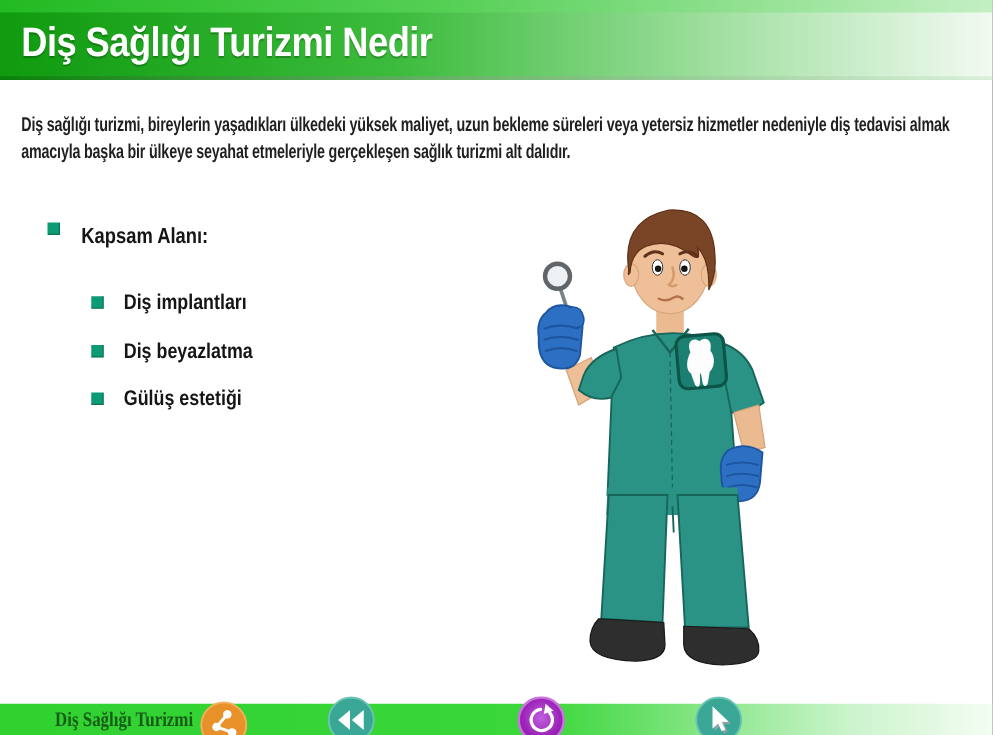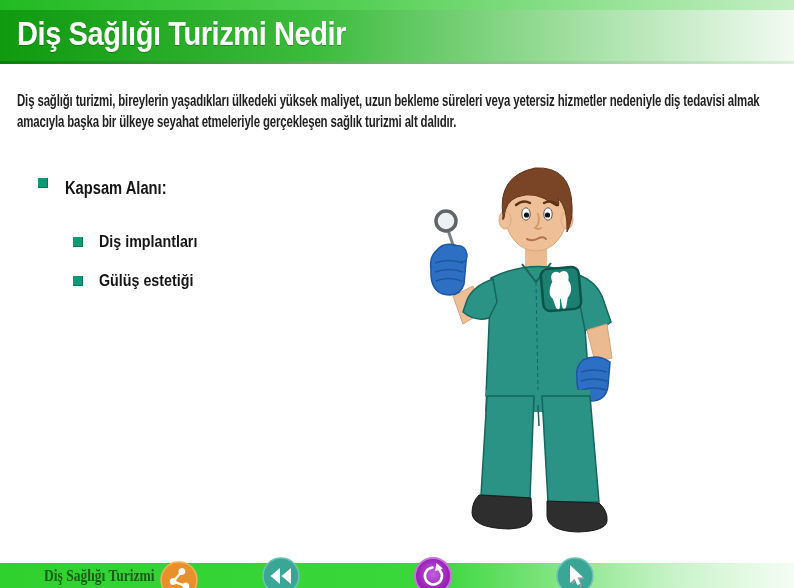--- a/index.html
+++ b/index.html
@@ -91,20 +91,24 @@
       <span class="bullet"></span>
       <span class="label">Kapsam Alanı:</span>
     </div>
     <ul class="scope-list">
         <li>
         <span class="bullet"></span>
         <span class="label">Diş implantları</span>
       </li>
         <li>
         <span class="bullet"></span>
+        <span class="label">Diş beyazlatma</span>
+      </li>
+        <li>
+        <span class="bullet"></span>
         <span class="label">Gülüş estetiği</span>
       </li>
       </ul>
   </div>
 
   <svg class="dentist" viewBox="0 0 250 400">
 
     <path d="M 38,146 L 58,136 L 68,162 L 48,174 Z" fill="#eebe96" stroke="#d5a277" stroke-width="1"></path>
 
     <line x1="33" y1="80" x2="41" y2="104" stroke="#7d8287" stroke-width="3"></line>

